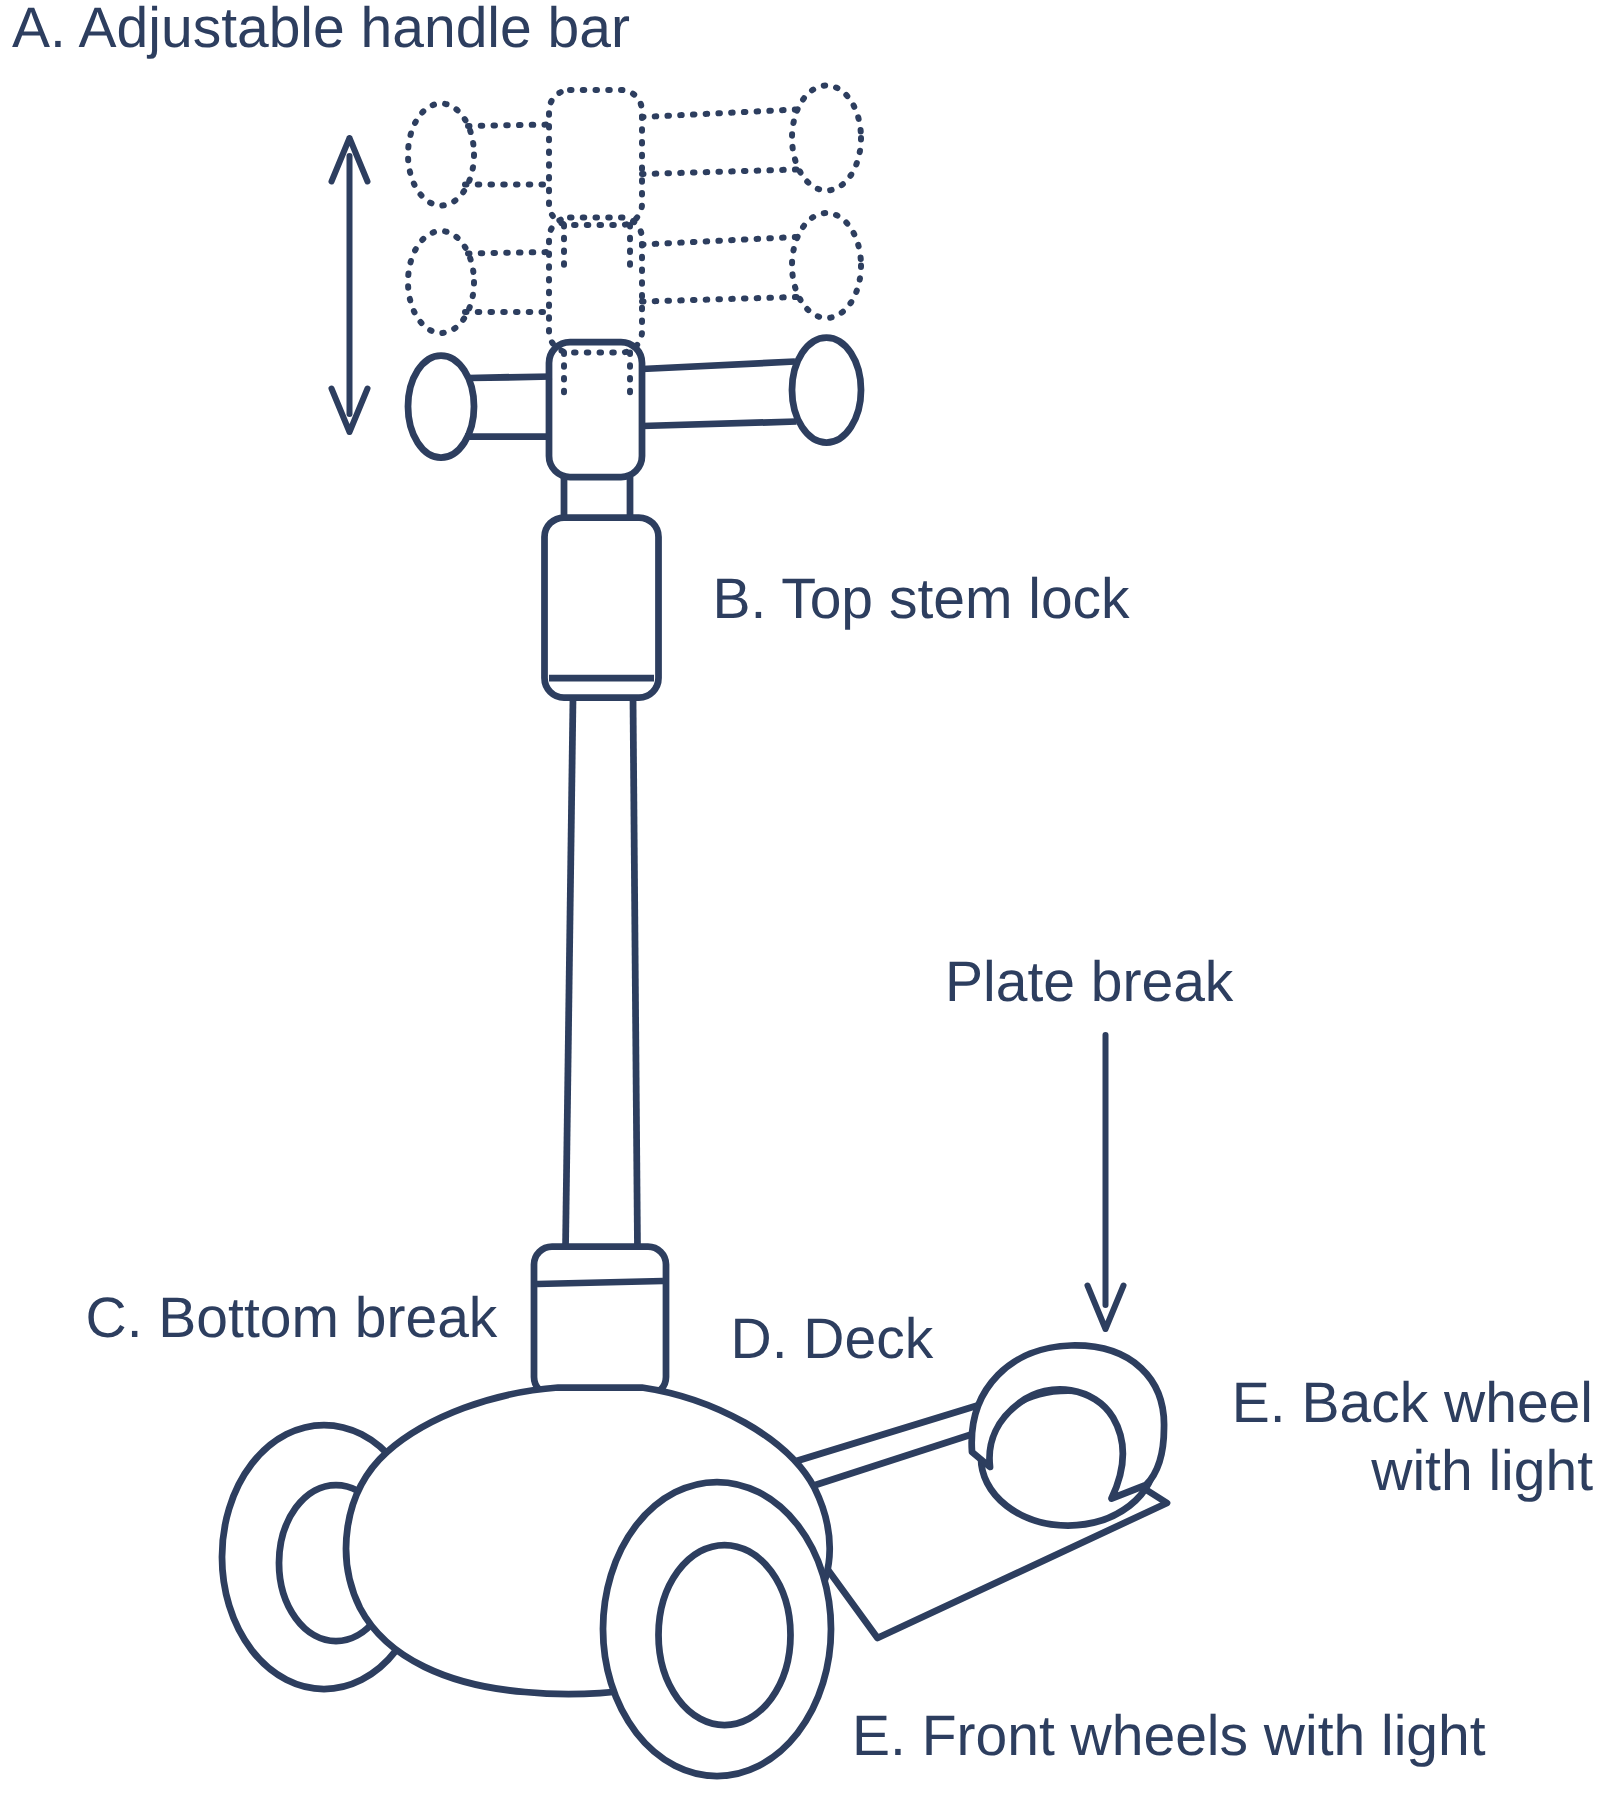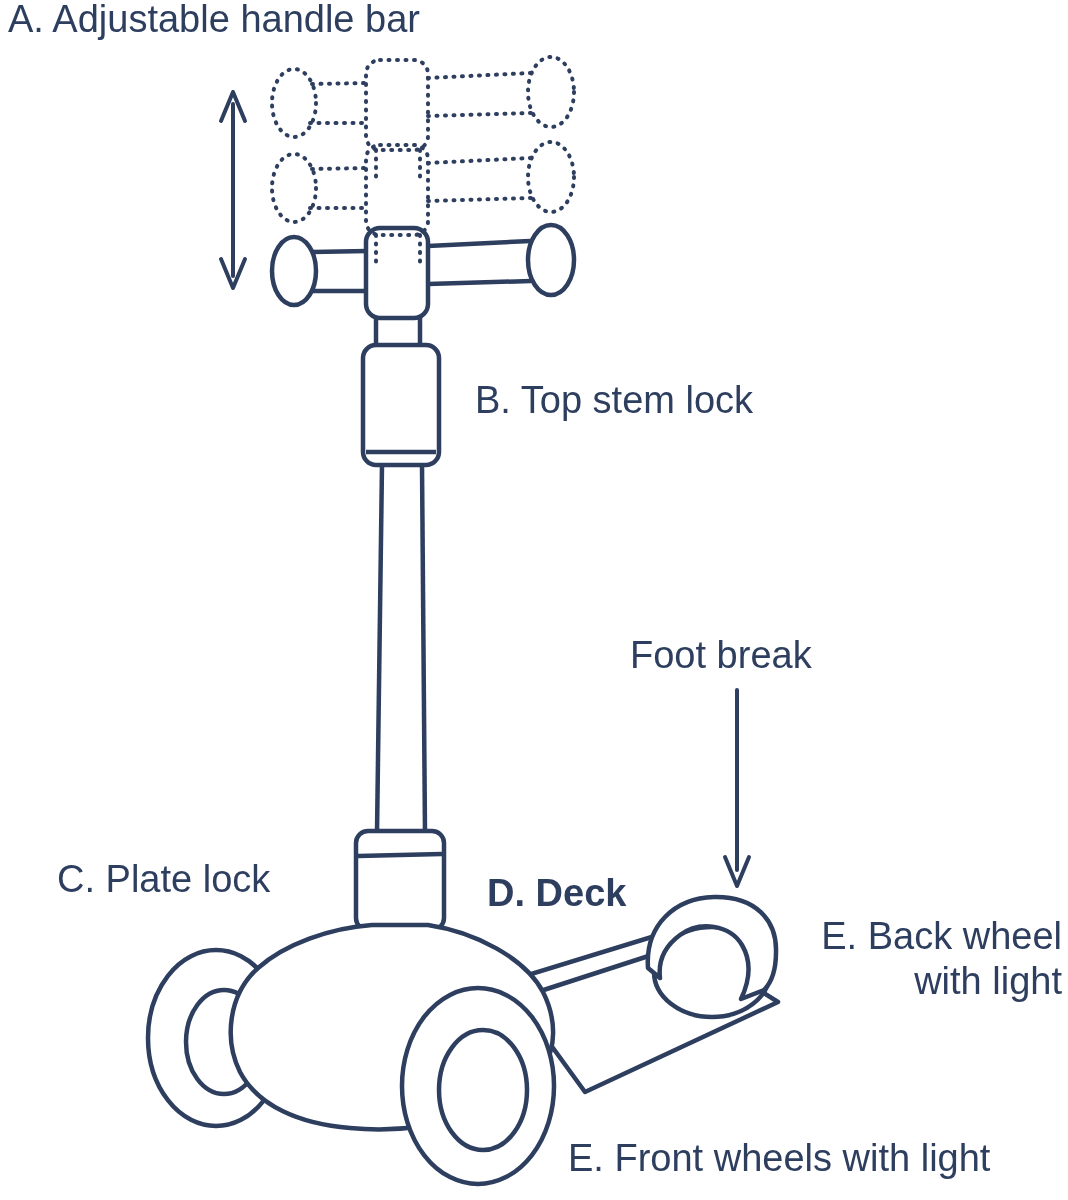--- a/index.html
+++ b/index.html
@@ -123,25 +123,25 @@
     <g class="arrow">
       <path d="M 737 690 L 737 870"></path>
       <path d="M 737 886 L 725 857 M 737 886 L 749 857"></path>
     </g>
   </svg>
 
   <div class="label" style="left:8px; top:-3px;">A. Adjustable handle bar</div>
 
   <div class="label" style="left:475px; top:378px;">B. Top stem lock</div>
 
-  <div class="label" style="left:630px; top:633px;">Foot break</div>
+  <div class="label" style="left:630px; top:633px;">Plate break</div>
 
-  <div class="label" style="left:57px; top:857px;">C. Plate lock</div>
+  <div class="label" style="left:57px; top:857px;">C. Bottom break</div>
 
-  <div class="label" style="left:487px; top:871px;font-weight:bold;">
+  <div class="label" style="left:487px; top:871px;">
     <div>D. Deck</div>
   </div>
 
   <div class="label right" style="right:6px; top:914px;">
     <div>E. Back wheel</div>
     <div>with light</div>
   </div>
 
   <div class="label" style="left:568px; top:1136px;text-align:right;">E. Front wheels with light</div>
 

